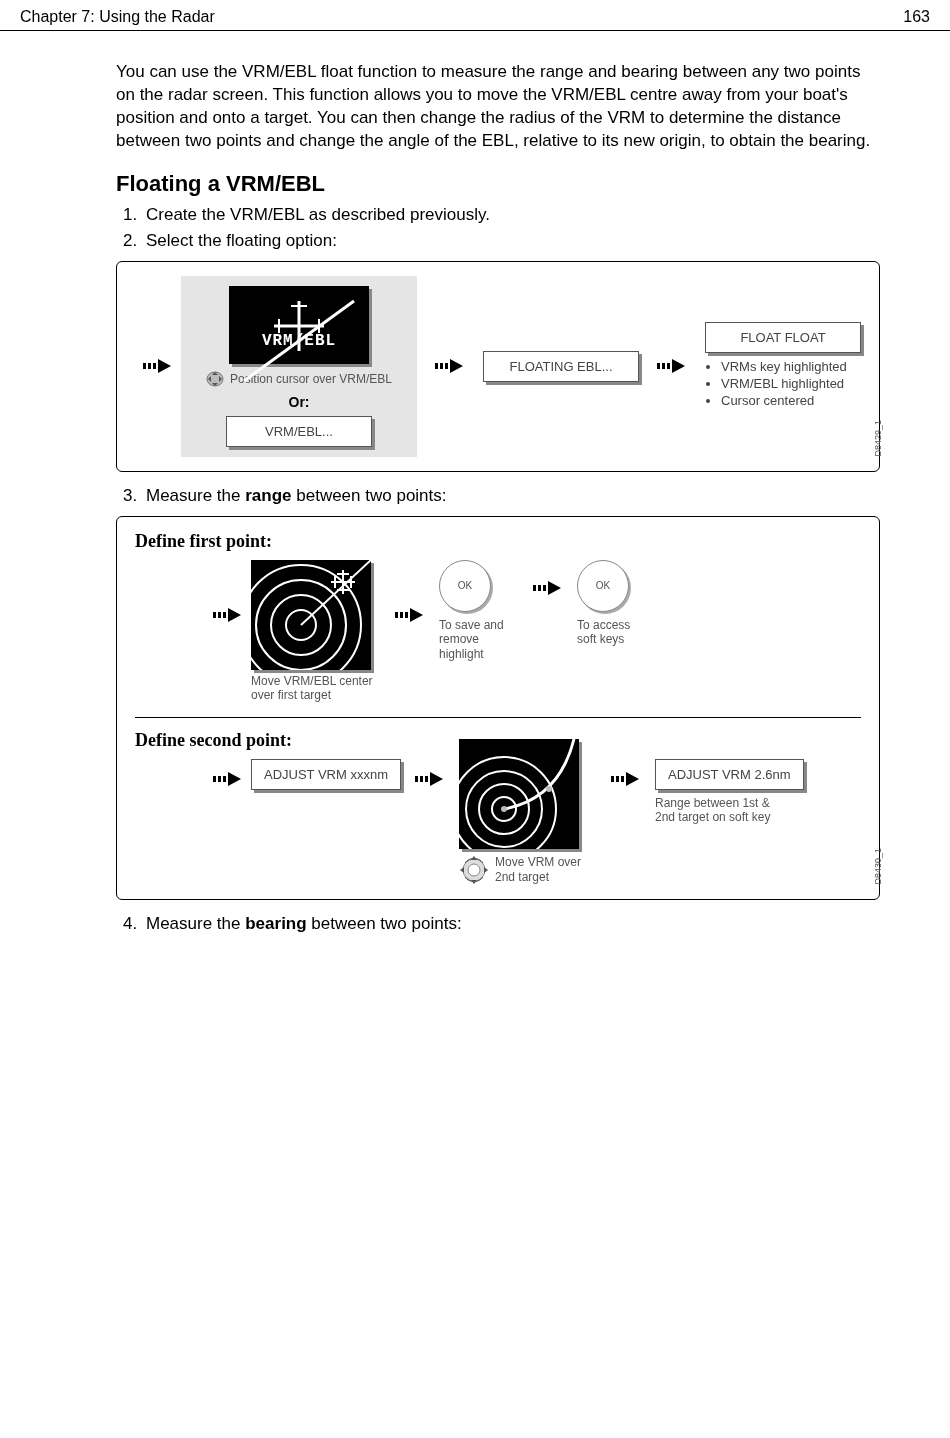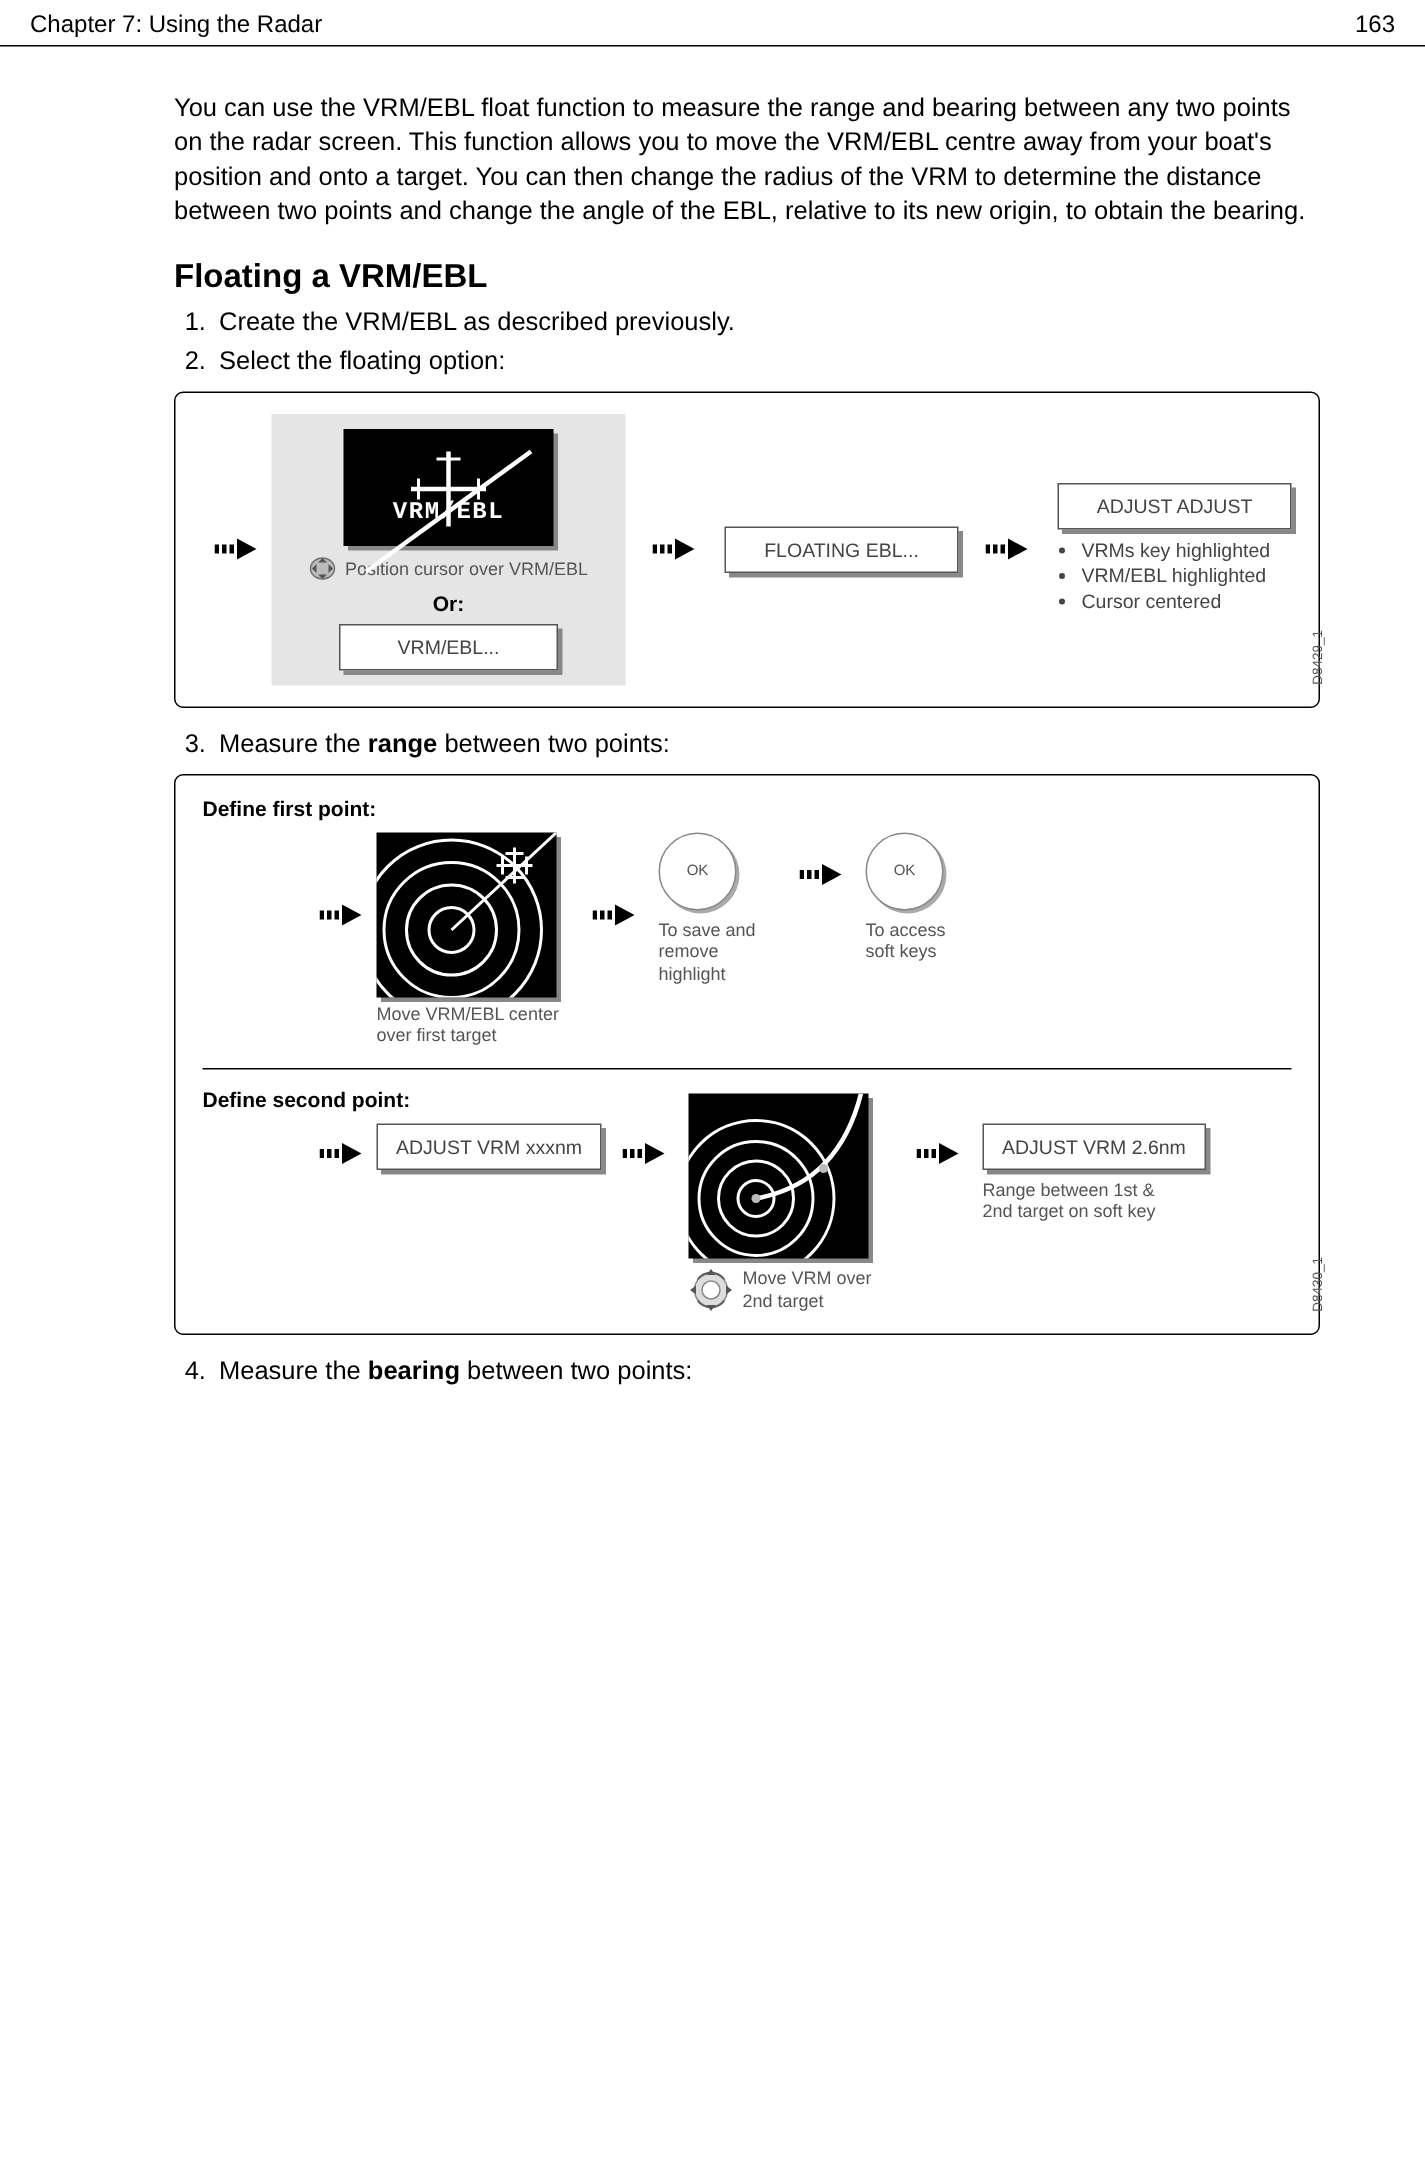--- a/index.html
+++ b/index.html
@@ -129,22 +129,22 @@
     background:#fff;
   }
   .small-label {
     font-size: 12px;
     color: #555;
     line-height: 1.2;
     font-family: Arial, sans-serif;
   }
   .fig-head {
     font-weight: bold;
-    font-size: 14px;
-    font-family: Liberation Sans, sans-serif;
+    font-size: 18px;
+    font-family: Liberation Serif, serif;
     margin-bottom: 8px;
   }
   .radar-box {
     background:#000;
     width:120px;
     height:110px;
     box-shadow: 3px 3px 0 #888;
     position:relative;
   }
   .divider {
@@ -226,21 +226,21 @@
       <span class="arrow" style="margin:0 18px;">
         <svg width="30" height="20">
             <rect x="0" y="7" width="3" height="6" fill="#000"></rect>
             <rect x="5" y="7" width="3" height="6" fill="#000"></rect>
             <rect x="10" y="7" width="3" height="6" fill="#000"></rect>
             <polygon points="15,3 28,10 15,17" fill="#000"></polygon>
           </svg>
       </span>
 
       <div>
-        <div class="softkey" style="min-width:130px;">ADJUST ADJUST</div>
+        <div class="softkey" style="min-width:130px;">FLOAT FLOAT</div>
         <ul class="bullets">
           <li>VRMs key highlighted</li>
           <li>VRM/EBL highlighted</li>
           <li>Cursor centered</li>
         </ul>
       </div>
     </div>
     <div class="fig-id">D8429_1</div>
   </div>
 

